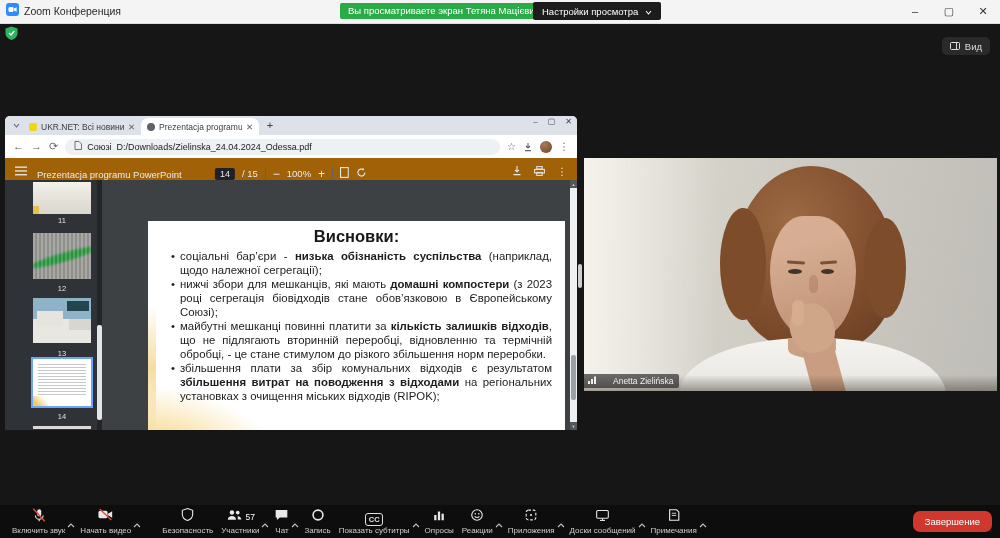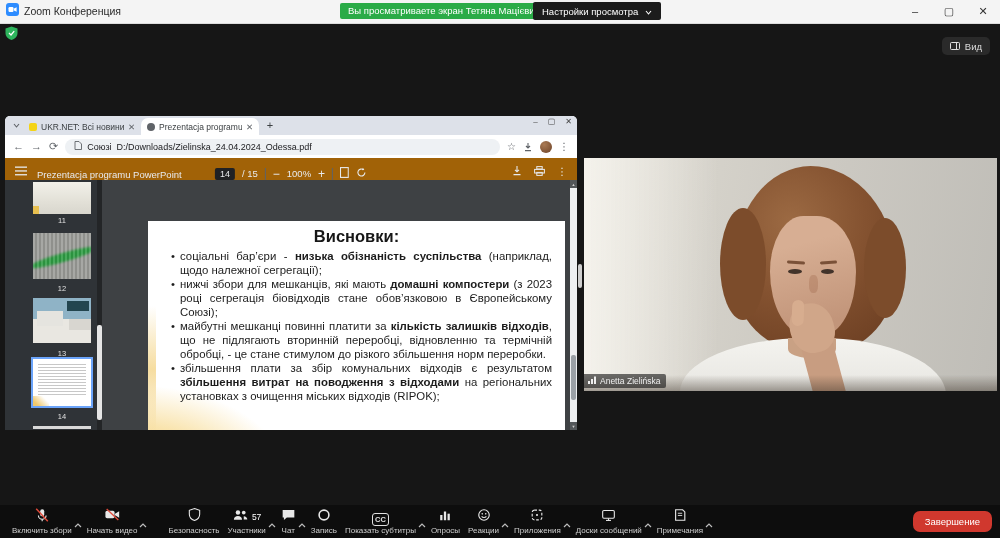--- a/index.html
+++ b/index.html
@@ -96,21 +96,21 @@
   .eye.l { left:204px; top:111px; }
   .eye.r { left:237px; top:111px; width:13px; }
   .nose { position:absolute; left:225px; top:117px; width:9px; height:18px; background:rgba(150,95,65,.28); border-radius:40%; z-index:3; }
   .neck { position:absolute; left:210px; top:166px; width:40px; height:30px; background:#b78e74; z-index:2; }
   .shirt { position:absolute; left:96px; top:180px; width:266px; height:60px; background:linear-gradient(180deg,#f4f3ef,#e6e5e0); border-radius:48% 48% 0 0 / 90% 95% 0 0; z-index:4; }
   .shirt::before { content:""; position:absolute; left:108px; top:0; width:48px; height:20px; background:#c9a184; border-radius:0 0 45% 45%; }
   .arm { position:absolute; left:235px; top:155px; width:32px; height:105px; background:#c89d81; border-radius:15px; transform:rotate(-15deg); transform-origin:50% 95%; z-index:5; }
   .hand { position:absolute; left:206px; top:145px; width:44px; height:50px; background:#d0a689; border-radius:46% 50% 42% 48%; transform:rotate(-14deg); z-index:6; }
   .hand::before { content:""; position:absolute; left:6px; top:-6px; width:12px; height:26px; background:#d7ad8f; border-radius:6px; transform:rotate(16deg); }
   .bottom-shade { position:absolute; left:0; bottom:0; width:100%; height:16px; background:linear-gradient(180deg, rgba(60,50,40,0), rgba(60,50,40,.45)); z-index:7; }
-  .nametag { position:absolute; left:0; bottom:3px; display:flex; align-items:center; gap:3px; background:rgba(24,24,24,.62); color:#f0f0f0; font-size:8.5px; padding:2px 6px 2px 4px; border-radius:0 2px 2px 0; z-index:8; }
+  .nametag { position:absolute; left:0; bottom:3px; display:flex; align-items:center; gap:16px; background:rgba(24,24,24,.62); color:#f0f0f0; font-size:8.5px; padding:2px 6px 2px 4px; border-radius:0 2px 2px 0; z-index:8; }
   .divider { position:absolute; left:578px; top:264px; width:4px; height:24px; background:#cfcfcf; border-radius:2px; }
 
   
   .bottombar { position:absolute; left:0; bottom:0; width:100%; height:33px; background:#0d0d0d; display:flex; align-items:center; padding:0 8px; overflow:hidden; }
   .tb-items { display:flex; align-items:center; height:100%; }
   .tb-item { flex:none; display:flex; flex-direction:column; align-items:center; justify-content:center; height:100%; padding:0 4px; cursor:pointer; }
   .tb-top { height:16px; display:flex; align-items:center; gap:3px; }
   .tb-label { font-size:8px; color:#cfcfcf; margin-top:1px; white-space:nowrap; }
   .tb-item.accent .tb-label { color:#46c463; }
   .tb-badge { font-size:8.5px; color:#fff; }
@@ -308,21 +308,21 @@
     <div class="tb-items">
         <div class="tb-item">
           <div class="tb-top">
             <span class="tb-icon"><svg viewBox="0 0 18 18" width="16" height="16">
                 <rect x="7" y="2.5" width="4.5" height="8" rx="2.2" fill="#e8e8e8"></rect>
                 <path d="M5 9.5a4.3 4.3 0 0 0 8.6 0" fill="none" stroke="#e8e8e8" stroke-width="1.3"></path>
                 <line x1="9.2" y1="13.8" x2="9.2" y2="16" stroke="#e8e8e8" stroke-width="1.3"></line>
                 <line x1="2.5" y1="2" x2="15.5" y2="16" stroke="#e14b3b" stroke-width="1.6"></line>
               </svg></span>
           </div>
-          <div class="tb-label">Включить збори</div>
+          <div class="tb-label">Включить звук</div>
         </div>
         <span class="tb-chev"><svg width="8" height="5" viewBox="0 0 8 5">
             <polyline points="1,4 4,1 7,4" fill="none" stroke="#bdbdbd" stroke-width="1.2"></polyline>
           </svg></span>
         <div class="tb-item">
           <div class="tb-top">
             <span class="tb-icon"><svg viewBox="0 0 20 18" width="17" height="15">
                 <rect x="1.5" y="4.5" width="11" height="9" rx="2" fill="#e8e8e8"></rect>
                 <path d="M13 8l5-3v8l-5-3z" fill="#e8e8e8"></path>
                 <line x1="3" y1="2.5" x2="17" y2="15.5" stroke="#e14b3b" stroke-width="1.6"></line>

